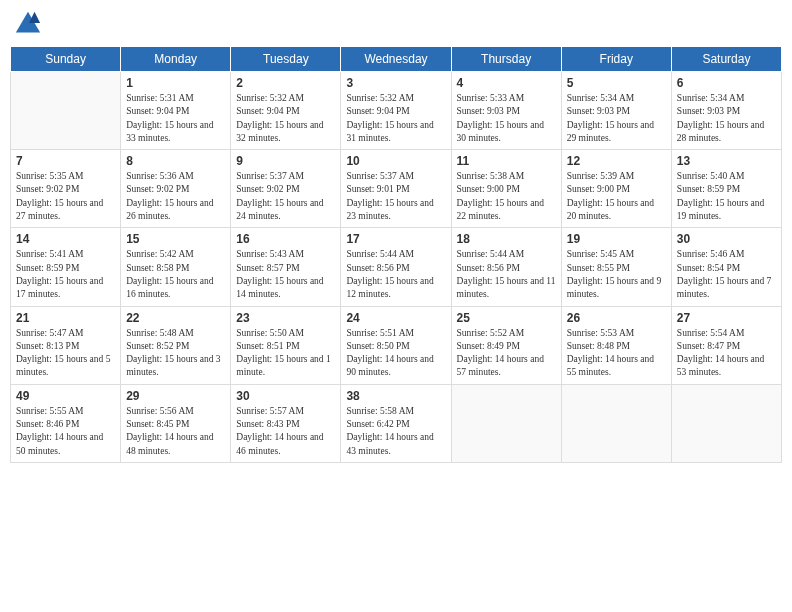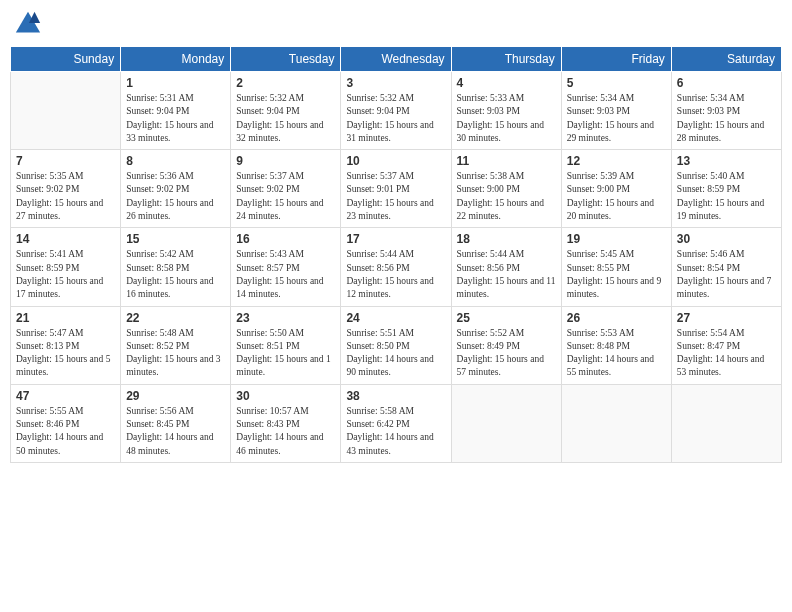--- a/index.html
+++ b/index.html
@@ -54,21 +54,21 @@
       color: #333;
     }
     .calendar {
       width: 100%;
       border-collapse: collapse;
       font-size: 10px;
     }
     .calendar th {
       background-color: #2a6db5;
       color: white;
-      text-align: right;
+      text-align: center;
       padding: 5px 6px;
       font-size: 12px;
       font-weight: normal;
       border: 1px solid #fff;
     }
     .calendar td {
       border: 1px solid #ddd;
       vertical-align: top;
       padding: 4px 5px;
       width: calc(100%/7);
@@ -323,21 +323,21 @@
             <span>Sunrise: 5:51 AM</span><br>
             <span>Sunset: 8:50 PM</span><br>
             <span>Daylight: 14 hours and 90 minutes.</span>
           </div>
         </td>
         <td>
           <span class="day-number">25</span>
           <div class="day-info">
             <span>Sunrise: 5:52 AM</span><br>
             <span>Sunset: 8:49 PM</span><br>
-            <span>Daylight: 15 hours and 57 minutes.</span>
+            <span>Daylight: 14 hours and 57 minutes.</span>
           </div>
         </td>
         <td>
           <span class="day-number">26</span>
           <div class="day-info">
             <span>Sunrise: 5:53 AM</span><br>
             <span>Sunset: 8:48 PM</span><br>
             <span>Daylight: 14 hours and 55 minutes.</span>
           </div>
         </td>
@@ -345,39 +345,39 @@
           <span class="day-number">27</span>
           <div class="day-info">
             <span>Sunrise: 5:54 AM</span><br>
             <span>Sunset: 8:47 PM</span><br>
             <span>Daylight: 14 hours and 53 minutes.</span>
           </div>
         </td>
       </tr>
       <tr>
         <td>
-          <span class="day-number">47</span>
+          <span class="day-number">49</span>
           <div class="day-info">
             <span>Sunrise: 5:55 AM</span><br>
             <span>Sunset: 8:46 PM</span><br>
             <span>Daylight: 14 hours and 50 minutes.</span>
           </div>
         </td>
         <td>
           <span class="day-number">29</span>
           <div class="day-info">
             <span>Sunrise: 5:56 AM</span><br>
             <span>Sunset: 8:45 PM</span><br>
             <span>Daylight: 14 hours and 48 minutes.</span>
           </div>
         </td>
         <td>
           <span class="day-number">30</span>
           <div class="day-info">
-            <span>Sunrise: 10:57 AM</span><br>
+            <span>Sunrise: 5:57 AM</span><br>
             <span>Sunset: 8:43 PM</span><br>
             <span>Daylight: 14 hours and 46 minutes.</span>
           </div>
         </td>
         <td>
           <span class="day-number">38</span>
           <div class="day-info">
             <span>Sunrise: 5:58 AM</span><br>
             <span>Sunset: 6:42 PM</span><br>
             <span>Daylight: 14 hours and 43 minutes.</span>

